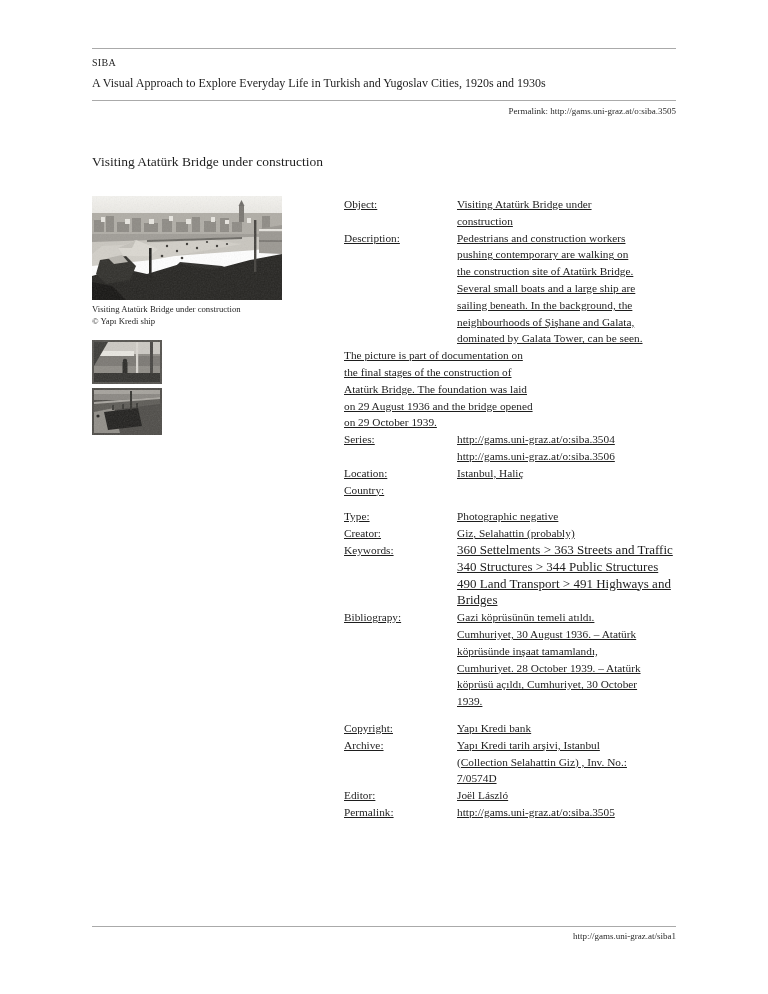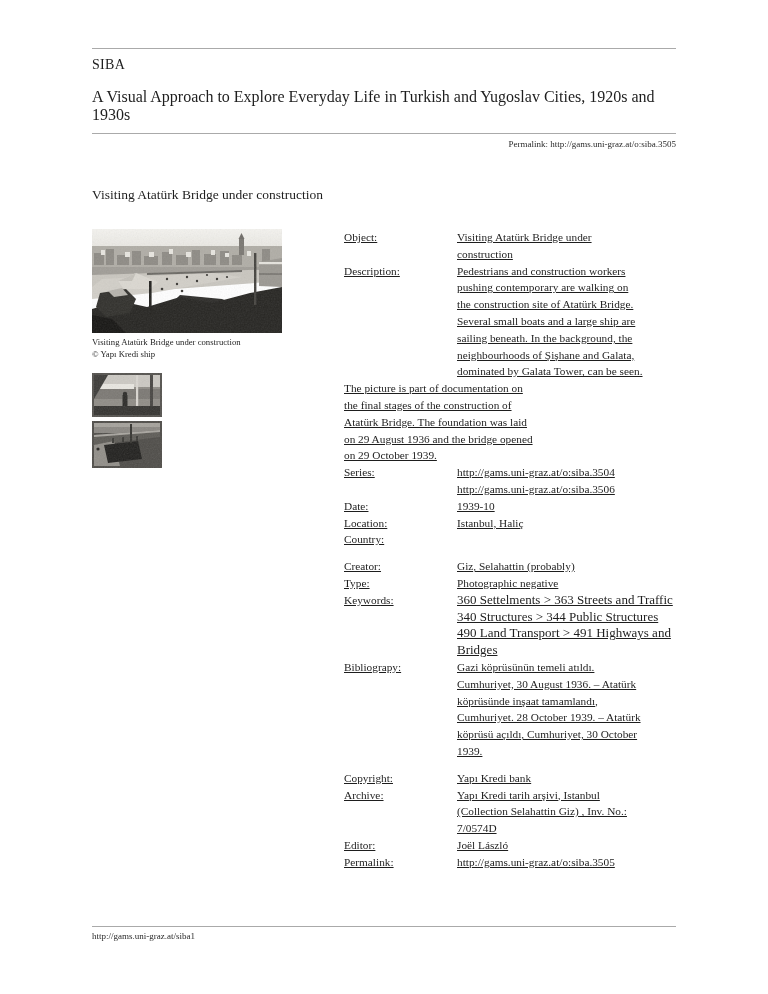--- a/index.html
+++ b/index.html
@@ -7,40 +7,40 @@
     width:768px;height:994px;
     background:#ffffff;
     font-family:"Liberation Serif", serif;
     color:#1e1e1e;
     position:relative;
     overflow:hidden;
   }
   .content{position:absolute;left:92px;right:92px;top:0;}
   .rule{border-top:1px solid #aaaaaa;height:0;}
   .top-rule{margin-top:48px;}
-  .project-title{margin-top:8px;font-size:14px;letter-spacing:.3px;}
-  .project-subtitle{margin-top:15px;font-size:16px;}
+  .project-title{margin-top:8px;font-size:10px;letter-spacing:.3px;}
+  .project-subtitle{margin-top:8px;font-size:12px;}
   .mid-rule{margin-top:9px;}
   .permalink-line{margin-top:5px;font-size:9px;text-align:right;color:#2a2a2a;}
   .page-title{margin:38px 0 0 0;font-size:13.5px;font-weight:normal;}
   .columns{display:flex;margin-top:26px;}
   .left-col{width:190px;flex-shrink:0;}
   .left-col svg{display:block;}
   .caption{margin-top:4px;font-size:8.7px;line-height:11.5px;color:#262626;}
   .thumbs{margin-top:13px;}
   .thumb{width:70px;}
   .thumb + .thumb{margin-top:4px;}
   .right-col{margin-left:62px;width:332px;}
   .md-group + .md-group{margin-top:10px;}
   .md-row{display:flex;font-size:11.3px;line-height:16.8px;text-decoration:underline;}
   .md-label{width:113px;flex-shrink:0;}
   .md-value{width:219px;white-space:pre-line;}
   .md-row.small .md-value{font-size:13px;}
   .footer{position:absolute;left:92px;right:92px;top:926px;}
-  .footer-line{display:flex;justify-content:flex-start;font-size:9px;margin-top:4px;color:#2a2a2a;}
+  .footer-line{display:flex;justify-content:flex-end;font-size:9px;margin-top:4px;color:#2a2a2a;}
 </style>
 </head>
 <body>
 
 <div class="content">
 
   <header>
     <div class="rule top-rule"></div>
     <div class="project-title">SIBA</div>
     <div class="project-subtitle">A Visual Approach to Explore Everyday Life in Turkish and Yugoslav Cities, 1920s and 1930s</div>
@@ -206,39 +206,35 @@
 Atatürk Bridge. The foundation was laid
 on 29 August 1936 and the bridge opened
 on 29 October 1939.</div>
           </div>
           <div class="md-row">
             <div class="md-label">Series:</div>
             <div class="md-value">http://gams.uni-graz.at/o:siba.3504
 http://gams.uni-graz.at/o:siba.3506</div>
           </div>
           <div class="md-row">
-            <div class="md-label">Date:</div>
-            <div class="md-value">1939-10</div>
-          </div>
-          <div class="md-row">
             <div class="md-label">Location:</div>
             <div class="md-value">Istanbul, Haliç</div>
           </div>
           <div class="md-row">
             <div class="md-label">Country:</div>
           </div>
         </div>
         <div class="md-group">
           <div class="md-row">
+            <div class="md-label">Type:</div>
+            <div class="md-value">Photographic negative</div>
+          </div>
+          <div class="md-row">
             <div class="md-label">Creator:</div>
             <div class="md-value">Giz, Selahattin (probably)</div>
-          </div>
-          <div class="md-row">
-            <div class="md-label">Type:</div>
-            <div class="md-value">Photographic negative</div>
           </div>
           <div class="md-row small">
             <div class="md-label">Keywords:</div>
             <div class="md-value">360 Settelments &gt; 363 Streets and Traffic
 340 Structures &gt; 344 Public Structures
 490 Land Transport &gt; 491 Highways and Bridges</div>
           </div>
           <div class="md-row">
             <div class="md-label">Bibliograpy:</div>
             <div class="md-value">Gazi köprüsünün temeli atıldı.

